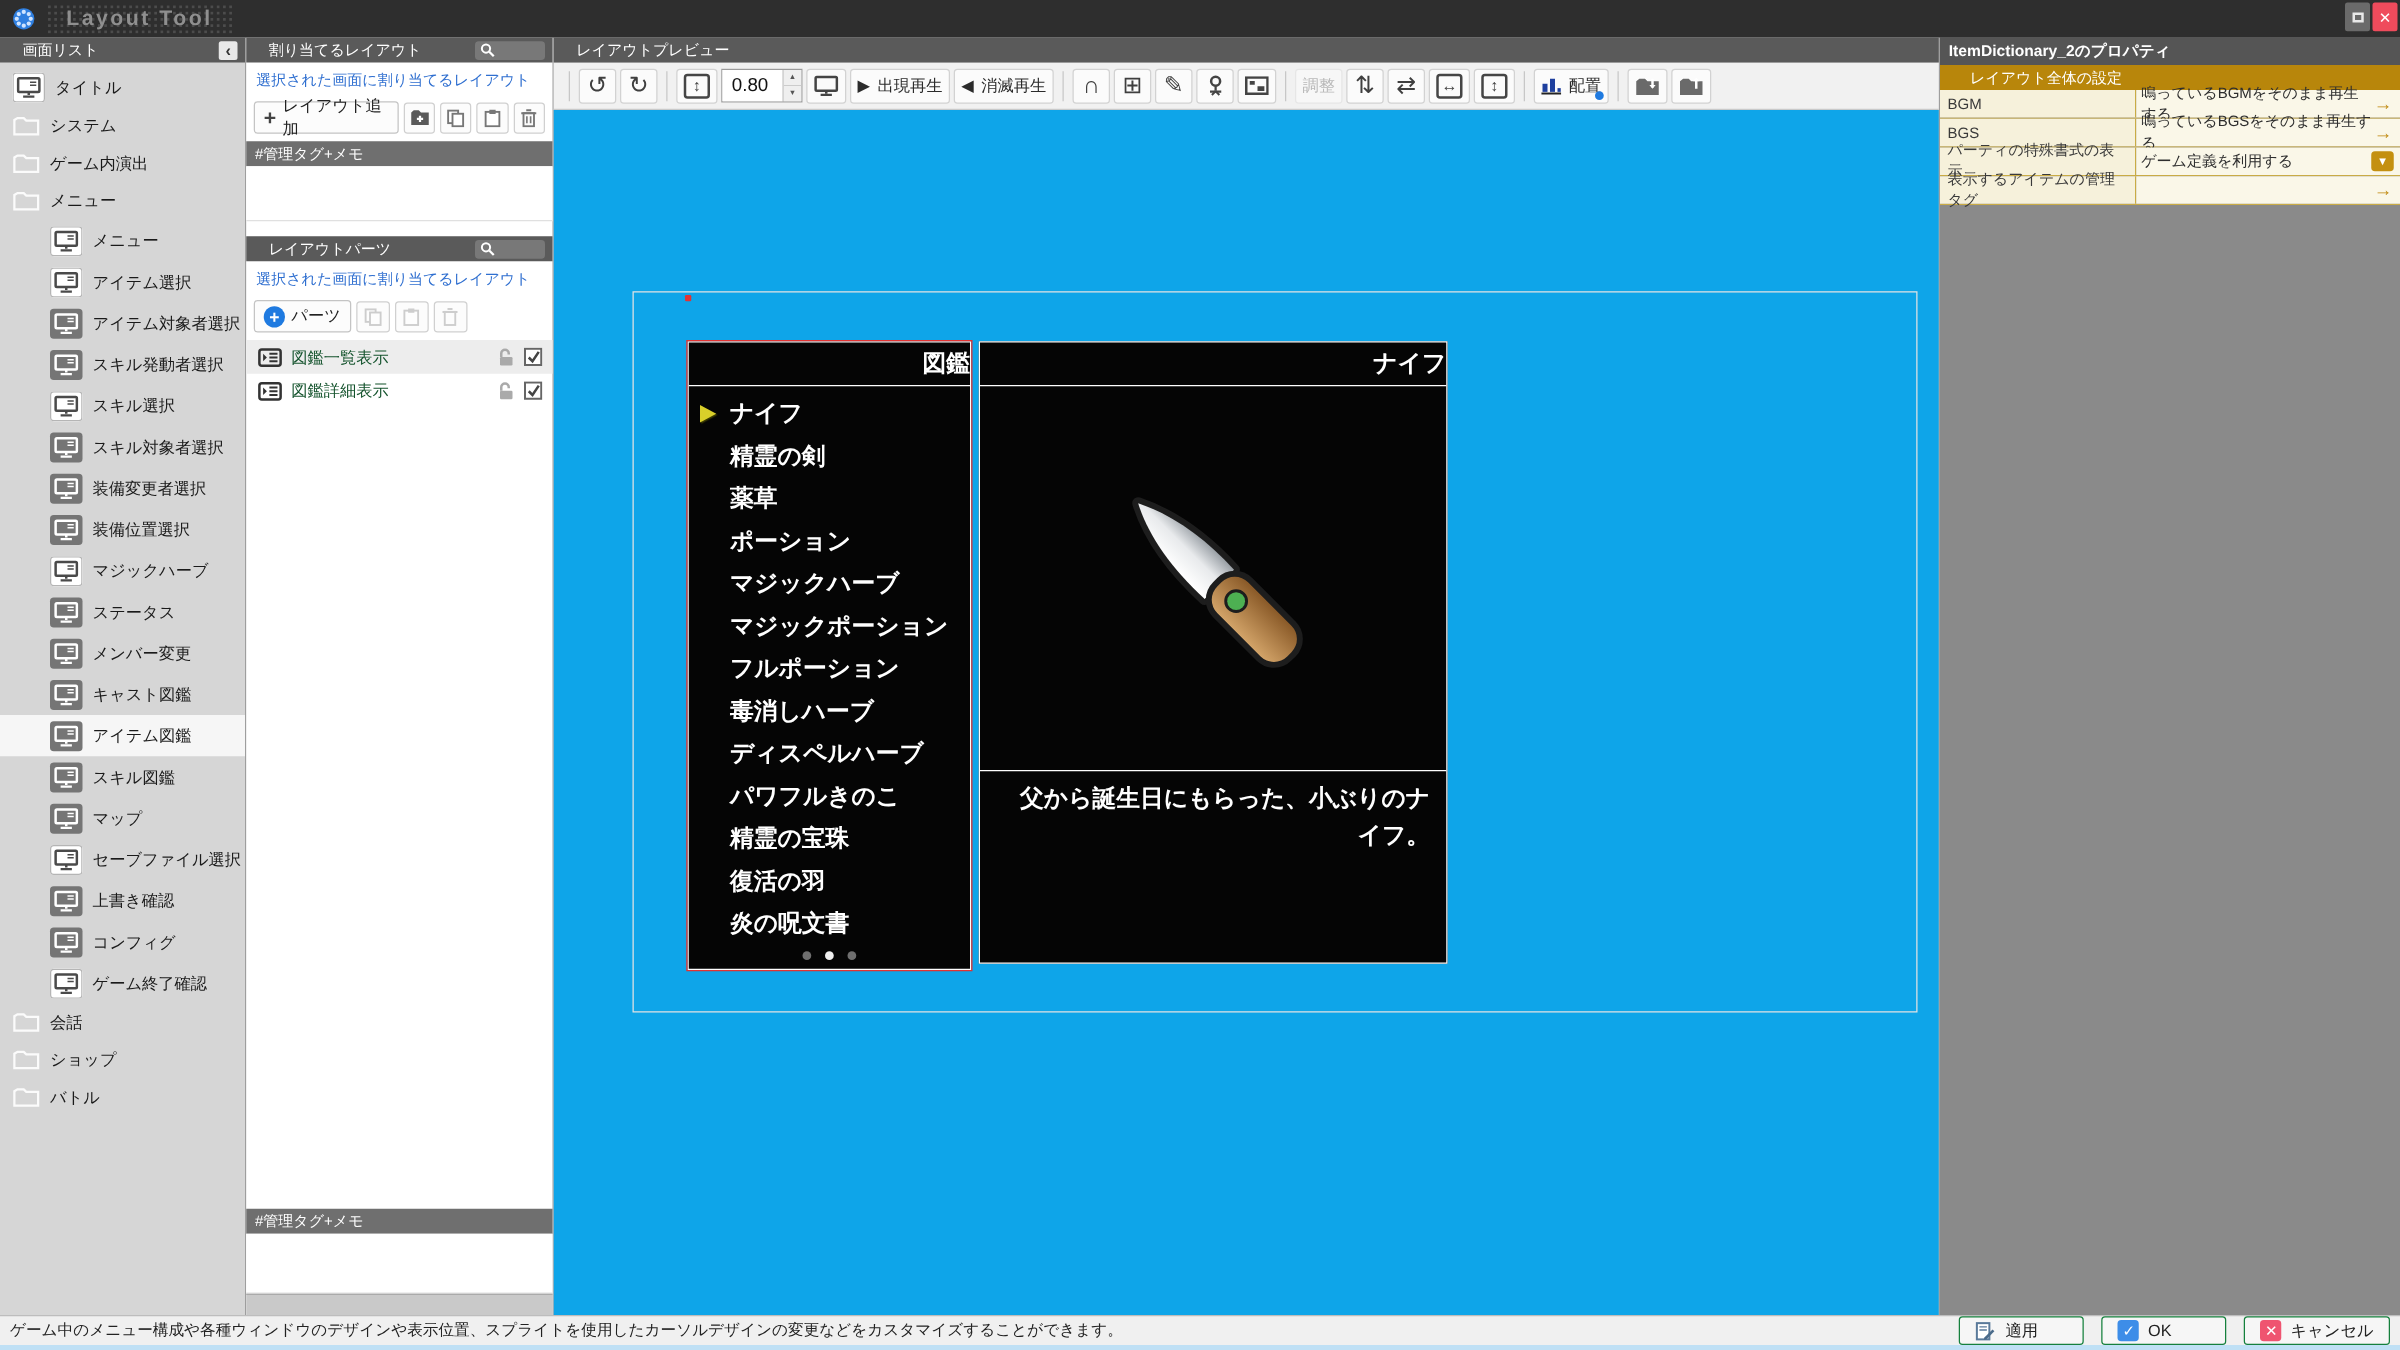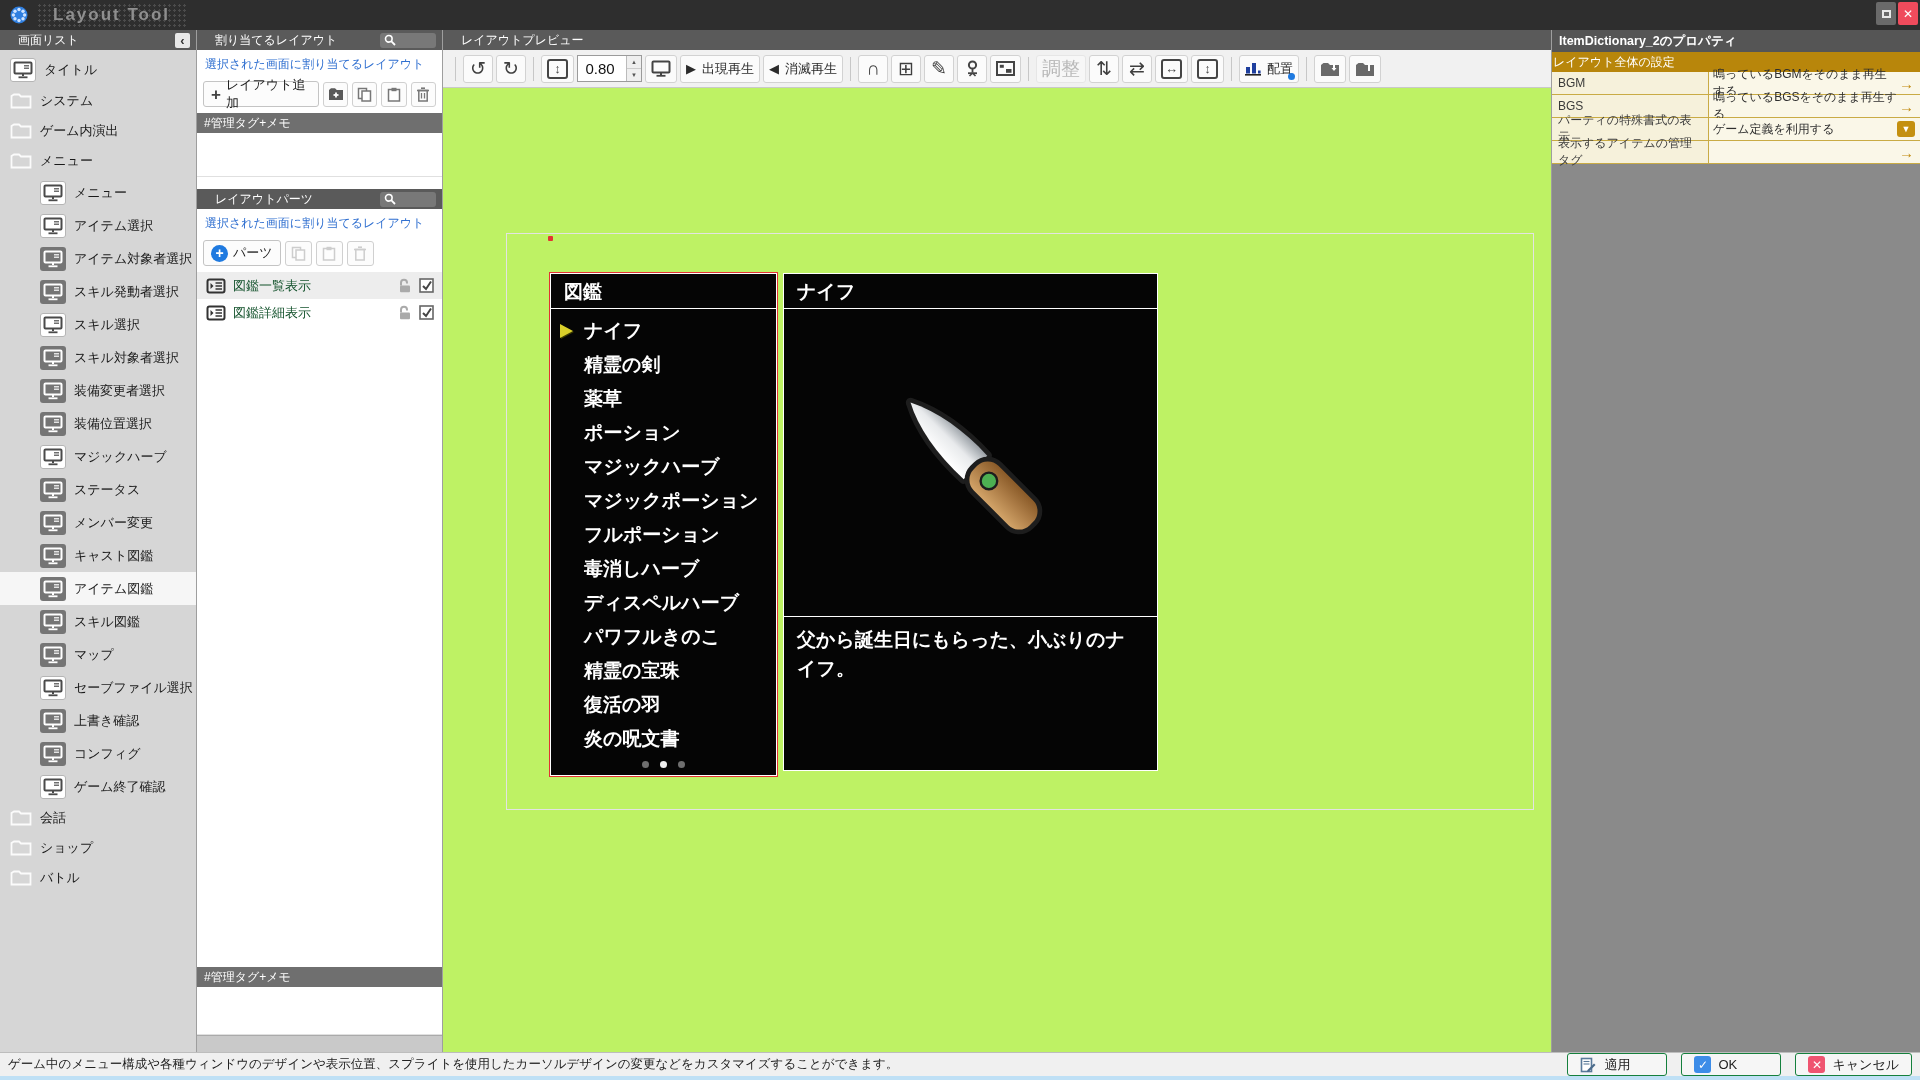--- a/index.html
+++ b/index.html
@@ -73,32 +73,32 @@
   .colfoot { height:17px; background:#c9c9c9; border-top:1px solid #aaa; }
 
   
   .previewcol { flex:1; display:flex; flex-direction:column; border-right:1px solid #9e9e9e; min-width:0; }
   .ptoolbar { height:38px; background:#f1f1f1; border-bottom:1px solid #c9c9c9; display:flex;
     align-items:center; padding:0 8px; gap:3px; flex:0 0 38px; }
   .tsep { width:1px; height:24px; background:#c7c7c7; margin:0 4px; flex:0 0 1px; }
   .tbtn { height:28px; min-width:30px; border:1px solid #d2d2d2; background:#fbfbfb; border-radius:3px;
     display:flex; align-items:center; justify-content:center; font-size:19px; color:#3f3f3f; padding:0 5px; gap:6px; position:relative; }
   .tbtn .small { font-size:13px; color:#2b2b2b; }
-  .tbtn.dis { color:#b9b9b9; border-color:#e6e6e6; background:#f7f7f7; font-size:19px; }
+  .tbtn.dis { color:#b9b9b9; border-color:#e6e6e6; background:#f7f7f7; font-size:13px; }
   .boxglyph { border:2px solid #454545; border-radius:3px; width:21px; height:20px; display:flex;
     align-items:center; justify-content:center; font-size:13px; font-weight:bold; color:#454545; }
   .zbox { height:27px; border:1px solid #9b9b9b; background:#fff; display:flex; align-items:stretch; }
   .zbox input { width:48px; border:0; outline:0; text-align:center; font-size:15px; padding-right:4px;
     font-family:"Liberation Sans","DejaVu Sans",sans-serif; color:#111; }
   .spincol { width:15px; border-left:1px solid #bbb; display:flex; flex-direction:column; }
   .spincol span { flex:1; font-size:6px; color:#555; display:flex; align-items:center; justify-content:center; background:#efefef; }
   .spincol span:first-child { border-bottom:1px solid #ccc; }
   .bluedot { position:absolute; right:3px; bottom:2px; width:7px; height:7px; border-radius:50%; background:#1f7ae0; }
 
-  .canvas { flex:1; background:#bef264; position:relative; overflow:hidden; }
+  .canvas { flex:1; background:#0ea5e9; position:relative; overflow:hidden;text-align:right; }
   .gamerect { position:absolute; left:63px; top:145px; width:1028px; height:577px; border:1px solid #e3e3e3; }
   .reddot { position:absolute; left:41px; top:2px; width:5px; height:5px; background:#e23333; border-radius:1px; }
 
   .gwin { position:absolute; background:#050505; border:1px solid #fff; color:#fff; }
   .gwin.listwin { left:43px; top:39px; width:227px; height:503px; outline:1px solid #e23333; }
   .gwin.detailwin { left:276px; top:39px; width:375px; height:498px; }
   .gtitle { height:35px; line-height:35px; padding-left:13px; font-size:19px; font-weight:600; border-bottom:1px solid #fff; }
   .glist { padding-top:5px; }
   .grow { height:34px; display:flex; align-items:center; padding-left:33px; font-size:19px; font-weight:600; position:relative; }
   .gcursor { display:none; position:absolute; left:9px; top:10px; width:0; height:0;
@@ -108,21 +108,21 @@
   .gdots { position:absolute; bottom:7px; left:0; width:100%; display:flex; justify-content:center; gap:11px; }
   .gdot { width:7px; height:7px; border-radius:50%; background:#6f6f6f; }
   .gdot.on { background:#efefef; }
   .gimg { height:308px; border-bottom:1px solid #fff; display:flex; align-items:center; justify-content:center; }
   .gdesc { padding:9px 13px; font-size:19px; font-weight:600; line-height:1.5; }
 
   
   .propcol { width:368px; flex:0 0 368px; background:#8a8a8a; display:flex; flex-direction:column; }
   .prophead { height:22px; background:#555; color:#fff; font-size:12.5px; font-weight:bold;
     display:flex; align-items:center; padding:0 7px; flex:0 0 22px; }
-  .goldbar { height:20px; background:#b8860b; color:#fff; font-size:12px; display:flex; align-items:center; padding:0 1px; flex:0 0 20px; }
+  .goldbar { height:20px; background:#b8860b; color:#fff; font-size:12px; display:flex; align-items:center; padding:0 24px; flex:0 0 20px; }
   .proprow { height:23px; display:flex; border-bottom:1px solid #c9ab45; font-size:12px; }
   .proprow .plabel { width:157px; flex:0 0 157px; background:#f6f1db; color:#3a3a3a; display:flex;
     align-items:center; padding:0 6px; border-right:1px solid #c9ab45; }
   .proprow .pval { flex:1; background:#faf7e8; color:#2e2e2e; display:flex; align-items:center; padding:0 4px; }
   .proprow .pval .vtext { flex:1; }
   .arrow-ctl { color:#c08a10; font-size:15px; font-weight:bold; padding-right:2px; }
   .dd-ctl { width:18px; height:16px; background:#c49010; border-radius:3px; color:#fff; font-size:9px;
     display:flex; align-items:center; justify-content:center; margin-right:1px; }
   .proprow:not(.dd) .dd-ctl { display:none; }
 

